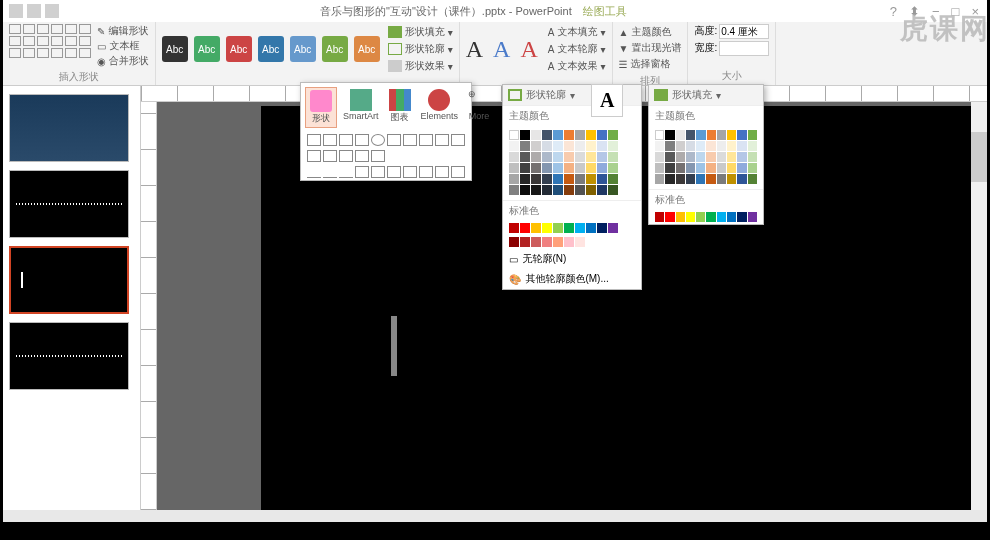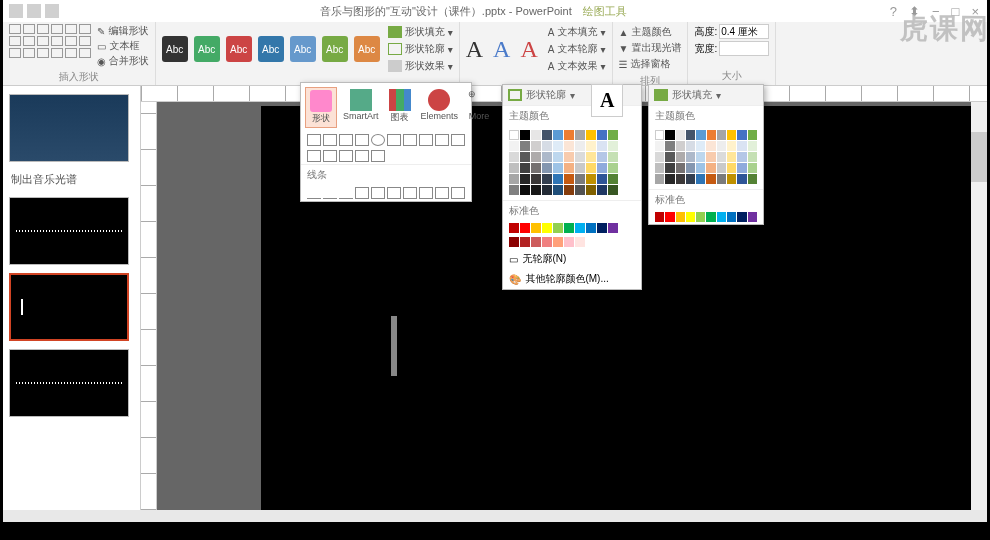--- a/index.html
+++ b/index.html
@@ -27,21 +27,21 @@
 .abc-row { display: flex; gap: 6px; align-items: center; }
 .abc { width: 26px; height: 26px; border-radius: 3px; display: flex; align-items: center; justify-content: center; color: #fff; font-size: 10px; }
 .abc1 { background: #333; } .abc2 { background: #4a6; } .abc3 { background: #c44; } .abc4 { background: #37a; }
 .abc5 { background: #69c; } .abc6 { background: #7a4; } .abc7 { background: #d84; }
 .ddl { font-size: 10px; color: #555; display: flex; align-items: center; gap: 3px; padding: 1px 0; }
 .ddl .ic { width: 14px; height: 12px; display: inline-block; }
 .bigA { font-size: 24px; font-family: serif; }
 .bigA.blue { color: #4a7ac9; } .bigA.red { color: #c44; }
 .textbtns { display: flex; flex-direction: column; gap: 1px; }
 .sizebox { display: flex; flex-direction: column; gap: 2px; font-size: 10px; }
-.sizebox .srow { display: flex; align-items: center; gap: 2px; }
+.sizebox .srow { display: flex; align-items: flex-start; gap: 2px; }
 .sizebox input { width: 50px; font-size: 10px; border: 1px solid #ccc; padding: 1px; }
 .work { flex: 1; display: flex; background: #fff; overflow: hidden; }
 .thumbs { width: 138px; background: #fff; border-right: 1px solid #ccc; overflow-y: hidden; position: relative; }
 .thumb { margin: 8px 6px; }
 .thumb .img { width: 120px; height: 68px; background: #000; border: 1px solid #bbb; }
 .thumb.active .img { border: 2px solid #d14424; }
 .thumb .img.photo { background: linear-gradient(#1a3a5a, #2a4a6a); position: relative; }
 .thumb .img.spectrum { display: flex; align-items: center; justify-content: center; }
 .thumb .img.spectrum::after { content: ""; display: block; width: 90%; height: 2px; background: repeating-linear-gradient(90deg,#fff 0 1px,transparent 1px 3px); }
 .thumb .img.cursor { display: flex; align-items: center; justify-content: flex-start; padding-left: 10px; }
@@ -202,21 +202,20 @@
       </div>
       <div class="glabel">大小</div>
     </div>
   </div>
 
   <div class="work">
     <div class="thumbs">
       <div class="thumb">
           <div class="img photo"></div>
         </div>
-      <div class="sect-label">制出音乐光谱</div>
       <div class="thumb">
           <div class="img spectrum"></div>
         </div>
       <div class="thumb active">
           <div class="img cursor"></div>
         </div>
       <div class="thumb">
           <div class="img spectrum"></div>
         </div>
     </div>
@@ -268,21 +267,20 @@
       <span></span>
       <span></span>
   </div>
   <div class="shaperow">
     <span></span>
       <span></span>
       <span></span>
       <span></span>
       <span></span>
   </div>
-  <div class="sect">线条</div>
   <div class="shaperow">
     <span style="border:none;border-bottom:1px solid #888"></span>
       <span style="border:none;border-bottom:1px solid #888"></span>
       <span style="border:none;border-bottom:1px solid #888"></span>
       <span></span>
       <span></span>
       <span></span>
       <span></span>
       <span></span>
       <span></span>

